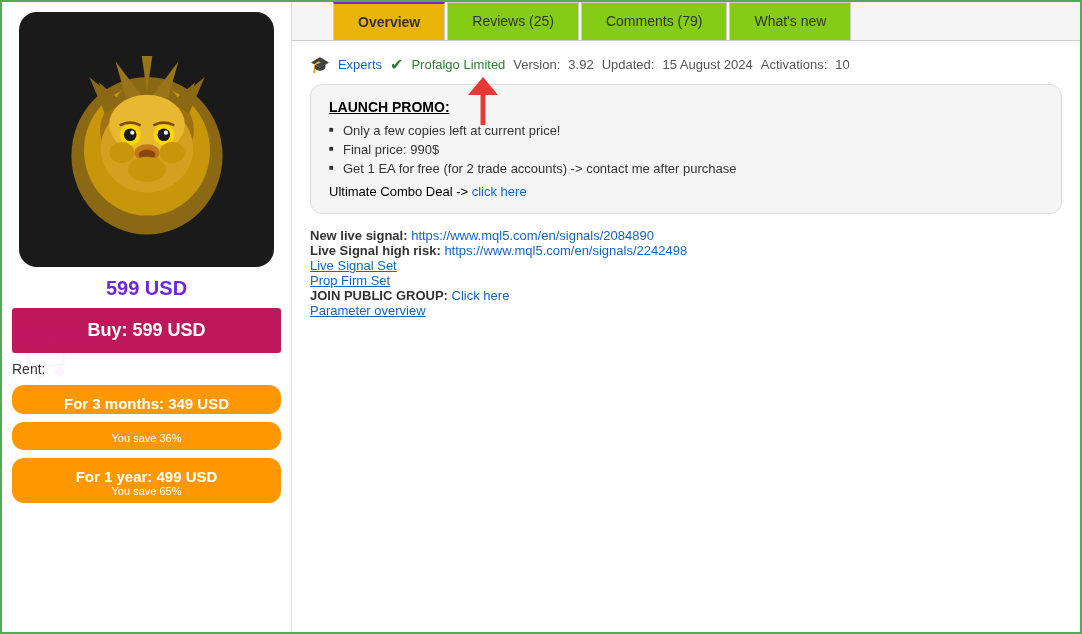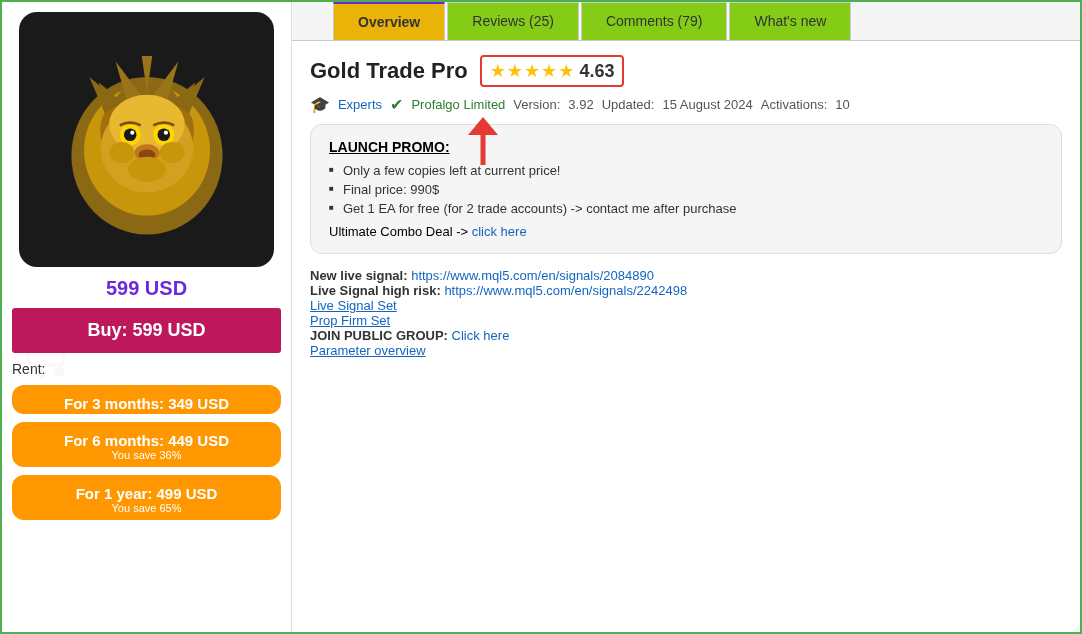--- a/index.html
+++ b/index.html
@@ -326,47 +326,39 @@
     <div class="price-label">599 USD</div>
 
     <button class="buy-button">Buy: 599 USD</button>
 
     <div class="rent-label">Rent:</div>
 
     <button class="rent-button">
       <span>For 3 months: 349 USD</span>
     </button>
     <button class="rent-button">
-      <span>For 6 months: 449 USD</span>
       <span class="save-text">You save 36%</span>
     </button>
     <button class="rent-button">
       <span>For 1 year: 499 USD</span>
       <span class="save-text">You save 65%</span>
     </button>
   </div>
 
   <div class="right-panel">
 
     <div class="tabs">
       <div class="tab active">Overview</div>
       <div class="tab">Reviews (25)</div>
       <div class="tab">Comments (79)</div>
       <div class="tab">What's new</div>
     </div>
 
     <div class="content">
 
-      <div class="product-title-row">
-        <span class="product-title">Gold Trade Pro</span>
-        <div class="rating-box">
-          <span class="stars">★★★★★</span>
-          <span class="rating-num">4.63</span>
-        </div>
-      </div>
 
       <div class="meta-row">
 
         <span style="font-size:16px;">🎓</span>
         <a href="#" class="experts-link">
           <span>Experts</span>
         </a>
 
         <span style="color:#2e7d32;font-size:16px;">✔</span>
         <a href="#" class="profalgo-link">

